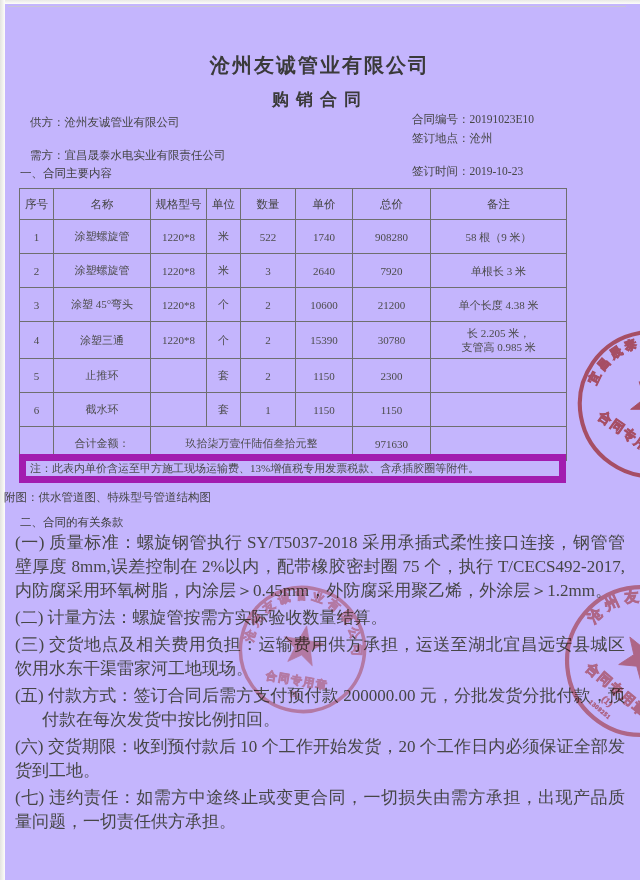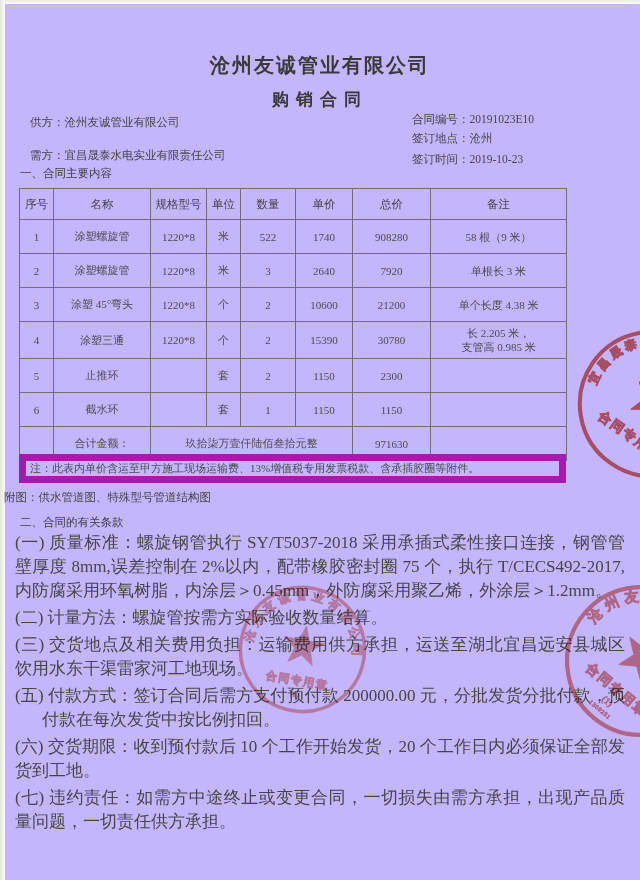--- a/index.html
+++ b/index.html
@@ -17,21 +17,21 @@
   .doc-title{position:absolute;left:0;top:52px;width:640px;text-align:center;
     font-size:20px;font-weight:bold;letter-spacing:2px;color:#3a3a3a;}
   .doc-subtitle{position:absolute;left:0;top:88px;width:640px;text-align:center;
     font-size:17px;font-weight:bold;letter-spacing:7px;color:#3a3a3a;}
 
   .meta{position:absolute;font-size:11.5px;color:#454545;white-space:nowrap;}
   #supplier{left:30px;top:115px;text-align:right;}
   #buyer{left:30px;top:148px;font-family:Liberation Serif, serif;}
   #contract-no{left:412px;top:112px;}
   #sign-place{left:412px;top:131px;}
-  #sign-date{left:412px;top:152px;}
+  #sign-date{left:412px;top:164px;}
 
   .sec1-heading{position:absolute;left:20px;top:166px;font-size:11.5px;color:#404040;}
 
   table.items{
     position:absolute;left:19px;top:188px;border-collapse:collapse;table-layout:fixed;
     font-size:11px;color:#4c4c4c;
   }
   table.items td,table.items th{
     border:1px solid #6f6f6f;text-align:center;vertical-align:middle;
     padding:0 2px;font-weight:normal;overflow:hidden;

